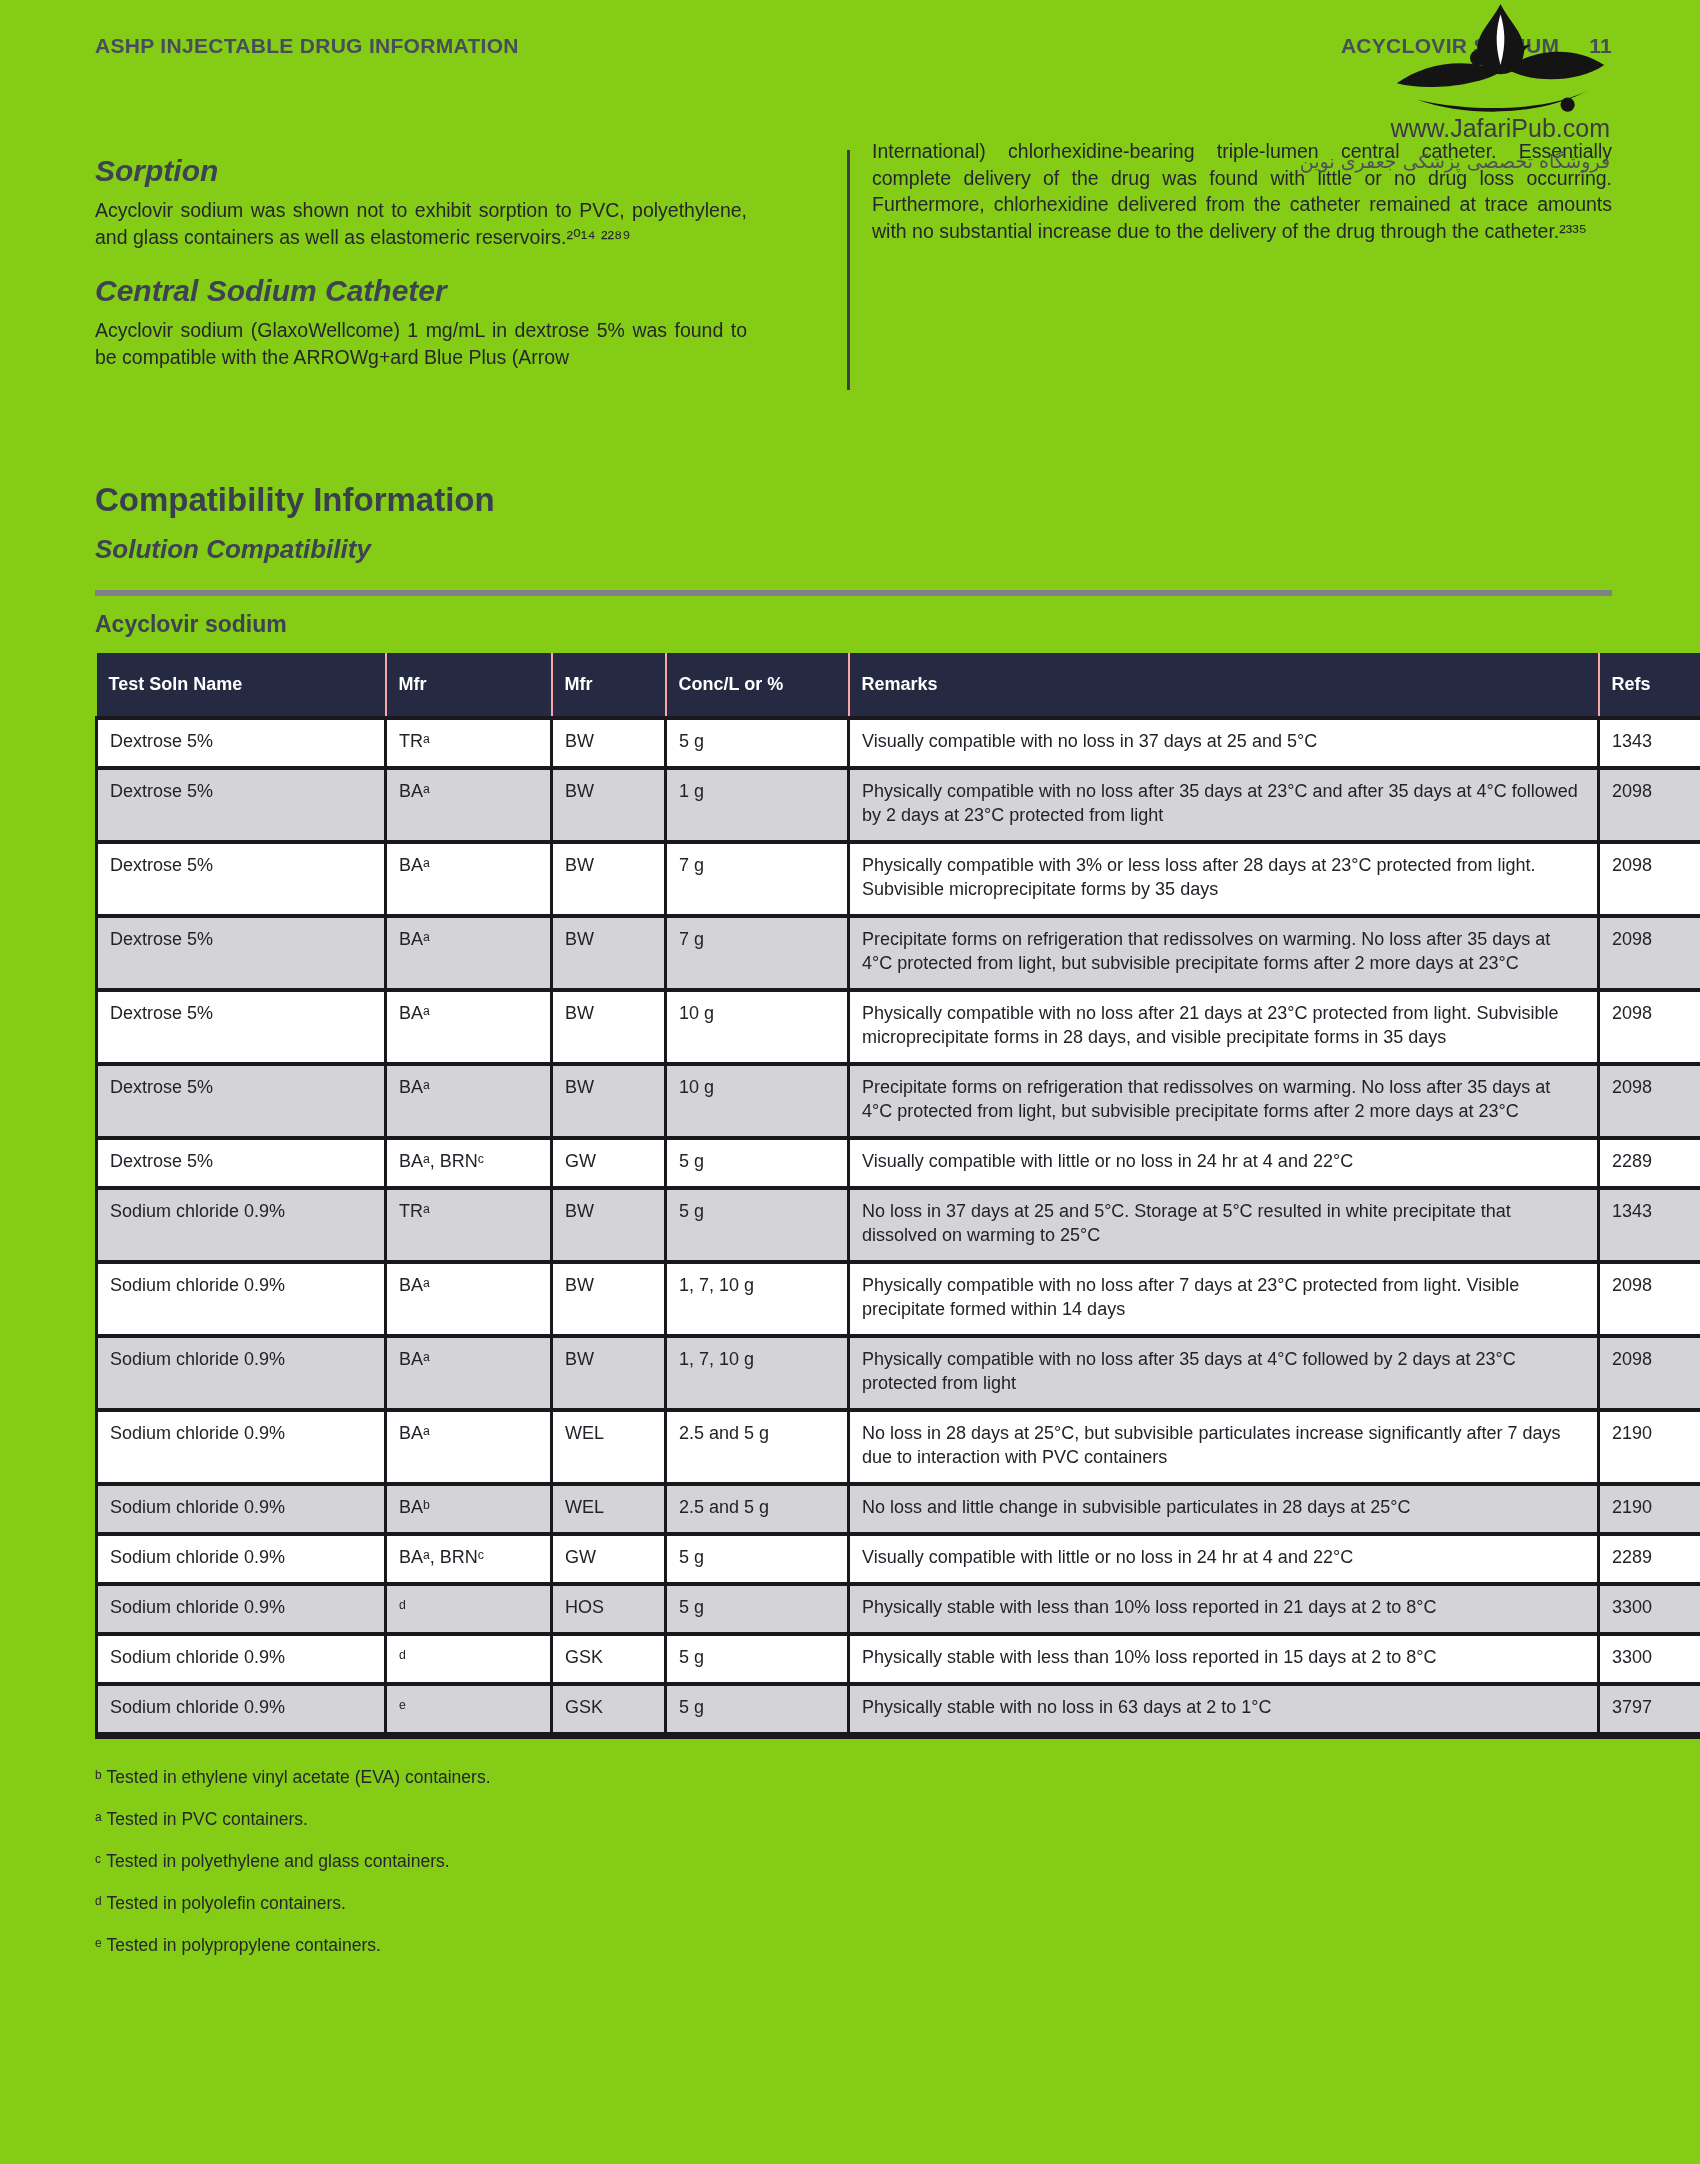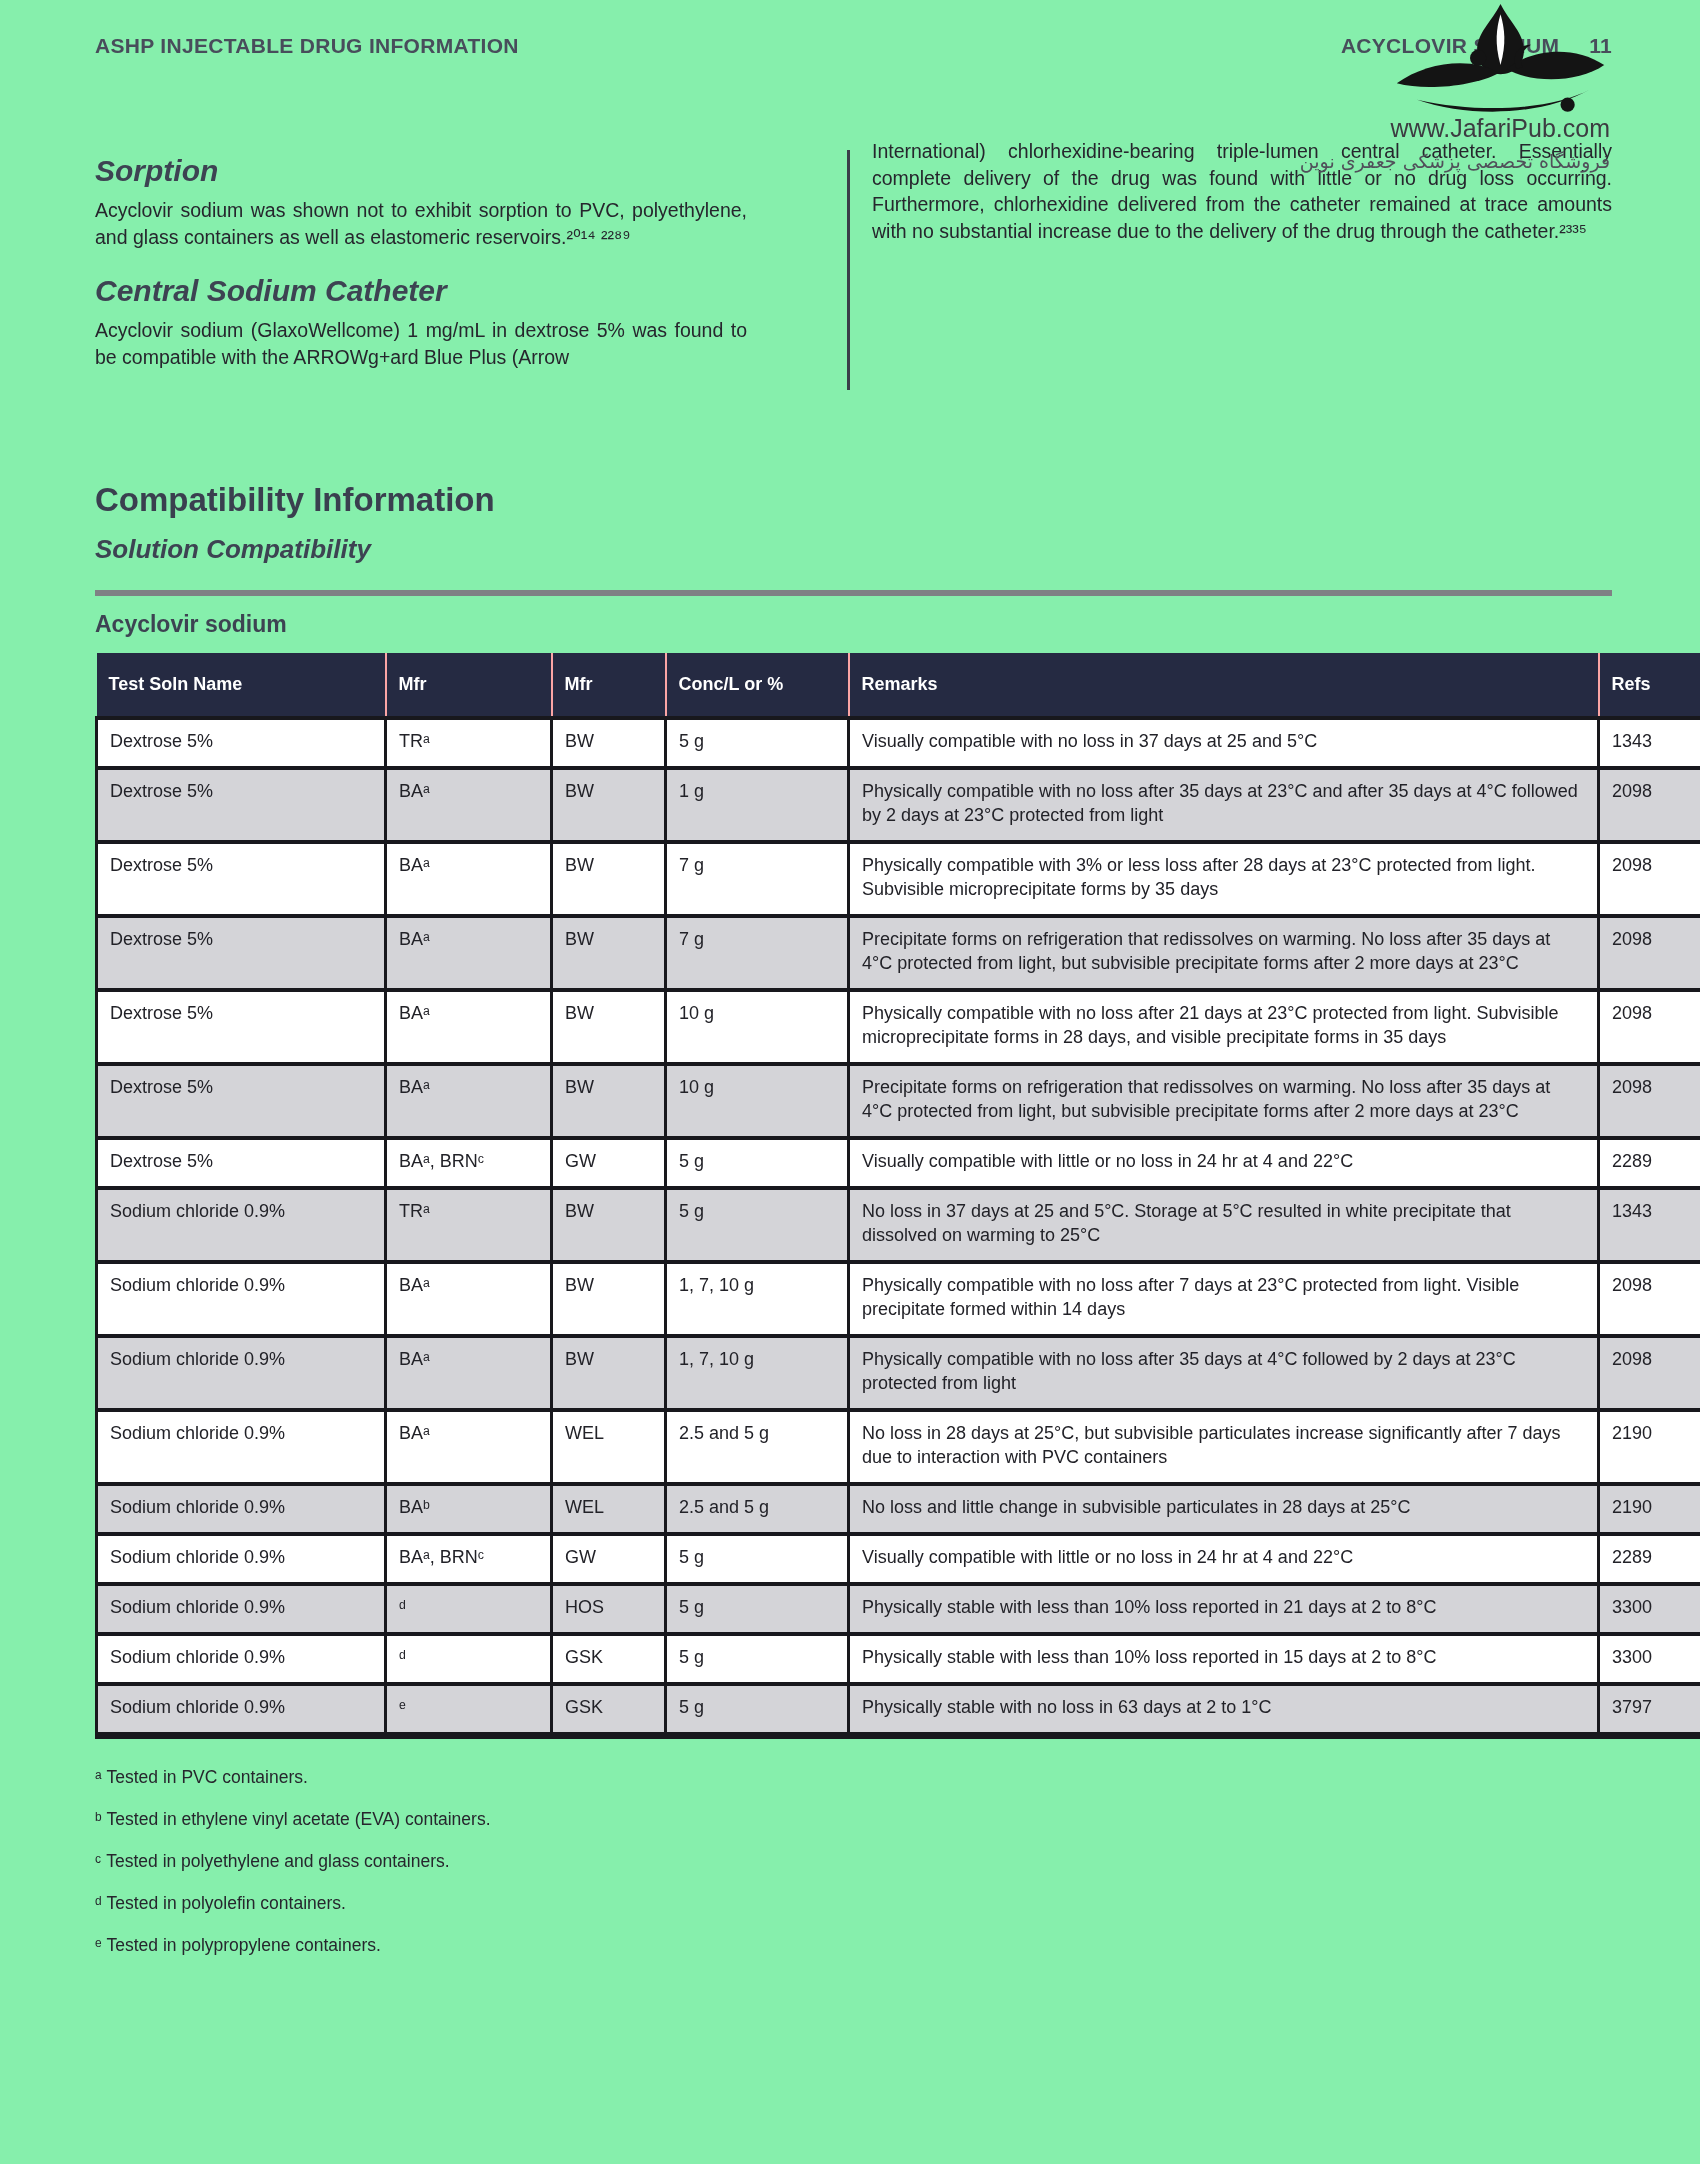--- a/index.html
+++ b/index.html
@@ -1,16 +1,16 @@
 <!DOCTYPE html>
 <html><head>
 <meta charset="utf-8">
 <style>
   html,body{margin:0;padding:0;background:#ffffff;}
-  .page{position:relative;width:1700px;height:2164px;background:#86efac;overflow:hidden;
+  .page{position:relative;width:1700px;height:2164px;background:#84cc16;overflow:hidden;
         font-family:"Liberation Sans","DejaVu Sans",sans-serif;}
 
   
   .rh-left{position:absolute;left:95px;top:34px;font-size:21px;font-weight:700;
            color:#484d5b;letter-spacing:.3px;}
   .rh-right{position:absolute;right:88px;top:34px;font-size:21px;font-weight:700;
             color:#484d5b;text-align:right;letter-spacing:.3px;}
   .pageno{margin-left:30px;text-align:right;}
   .logo{position:absolute;left:1388px;top:2px;width:225px;height:120px;z-index:3;}
   .site{position:absolute;right:90px;top:114px;font-size:25px;color:#3c3c41;z-index:3;}
@@ -229,21 +229,21 @@
             <td class="c1">ᵉ</td>
             <td class="c2">GSK</td>
             <td class="c3">5 g</td>
             <td class="c4">Physically stable with no loss in 63 days at 2 to 1°C</td>
             <td class="c5">3797</td>
           </tr>
         </tbody>
     </table>
 
     <div class="footnotes" id="footnotes">
+        <div class="fn"><span class="mk">ᵇ</span><span>Tested in ethylene vinyl acetate (EVA) containers.</span></div>
         <div class="fn"><span class="mk">ᵃ</span><span>Tested in PVC containers.</span></div>
-        <div class="fn"><span class="mk">ᵇ</span><span>Tested in ethylene vinyl acetate (EVA) containers.</span></div>
         <div class="fn"><span class="mk">ᶜ</span><span>Tested in polyethylene and glass containers.</span></div>
         <div class="fn"><span class="mk">ᵈ</span><span>Tested in polyolefin containers.</span></div>
         <div class="fn"><span class="mk">ᵉ</span><span>Tested in polypropylene containers.</span></div>
       </div>
   </div>
 
 </div>
 
 </body></html>

